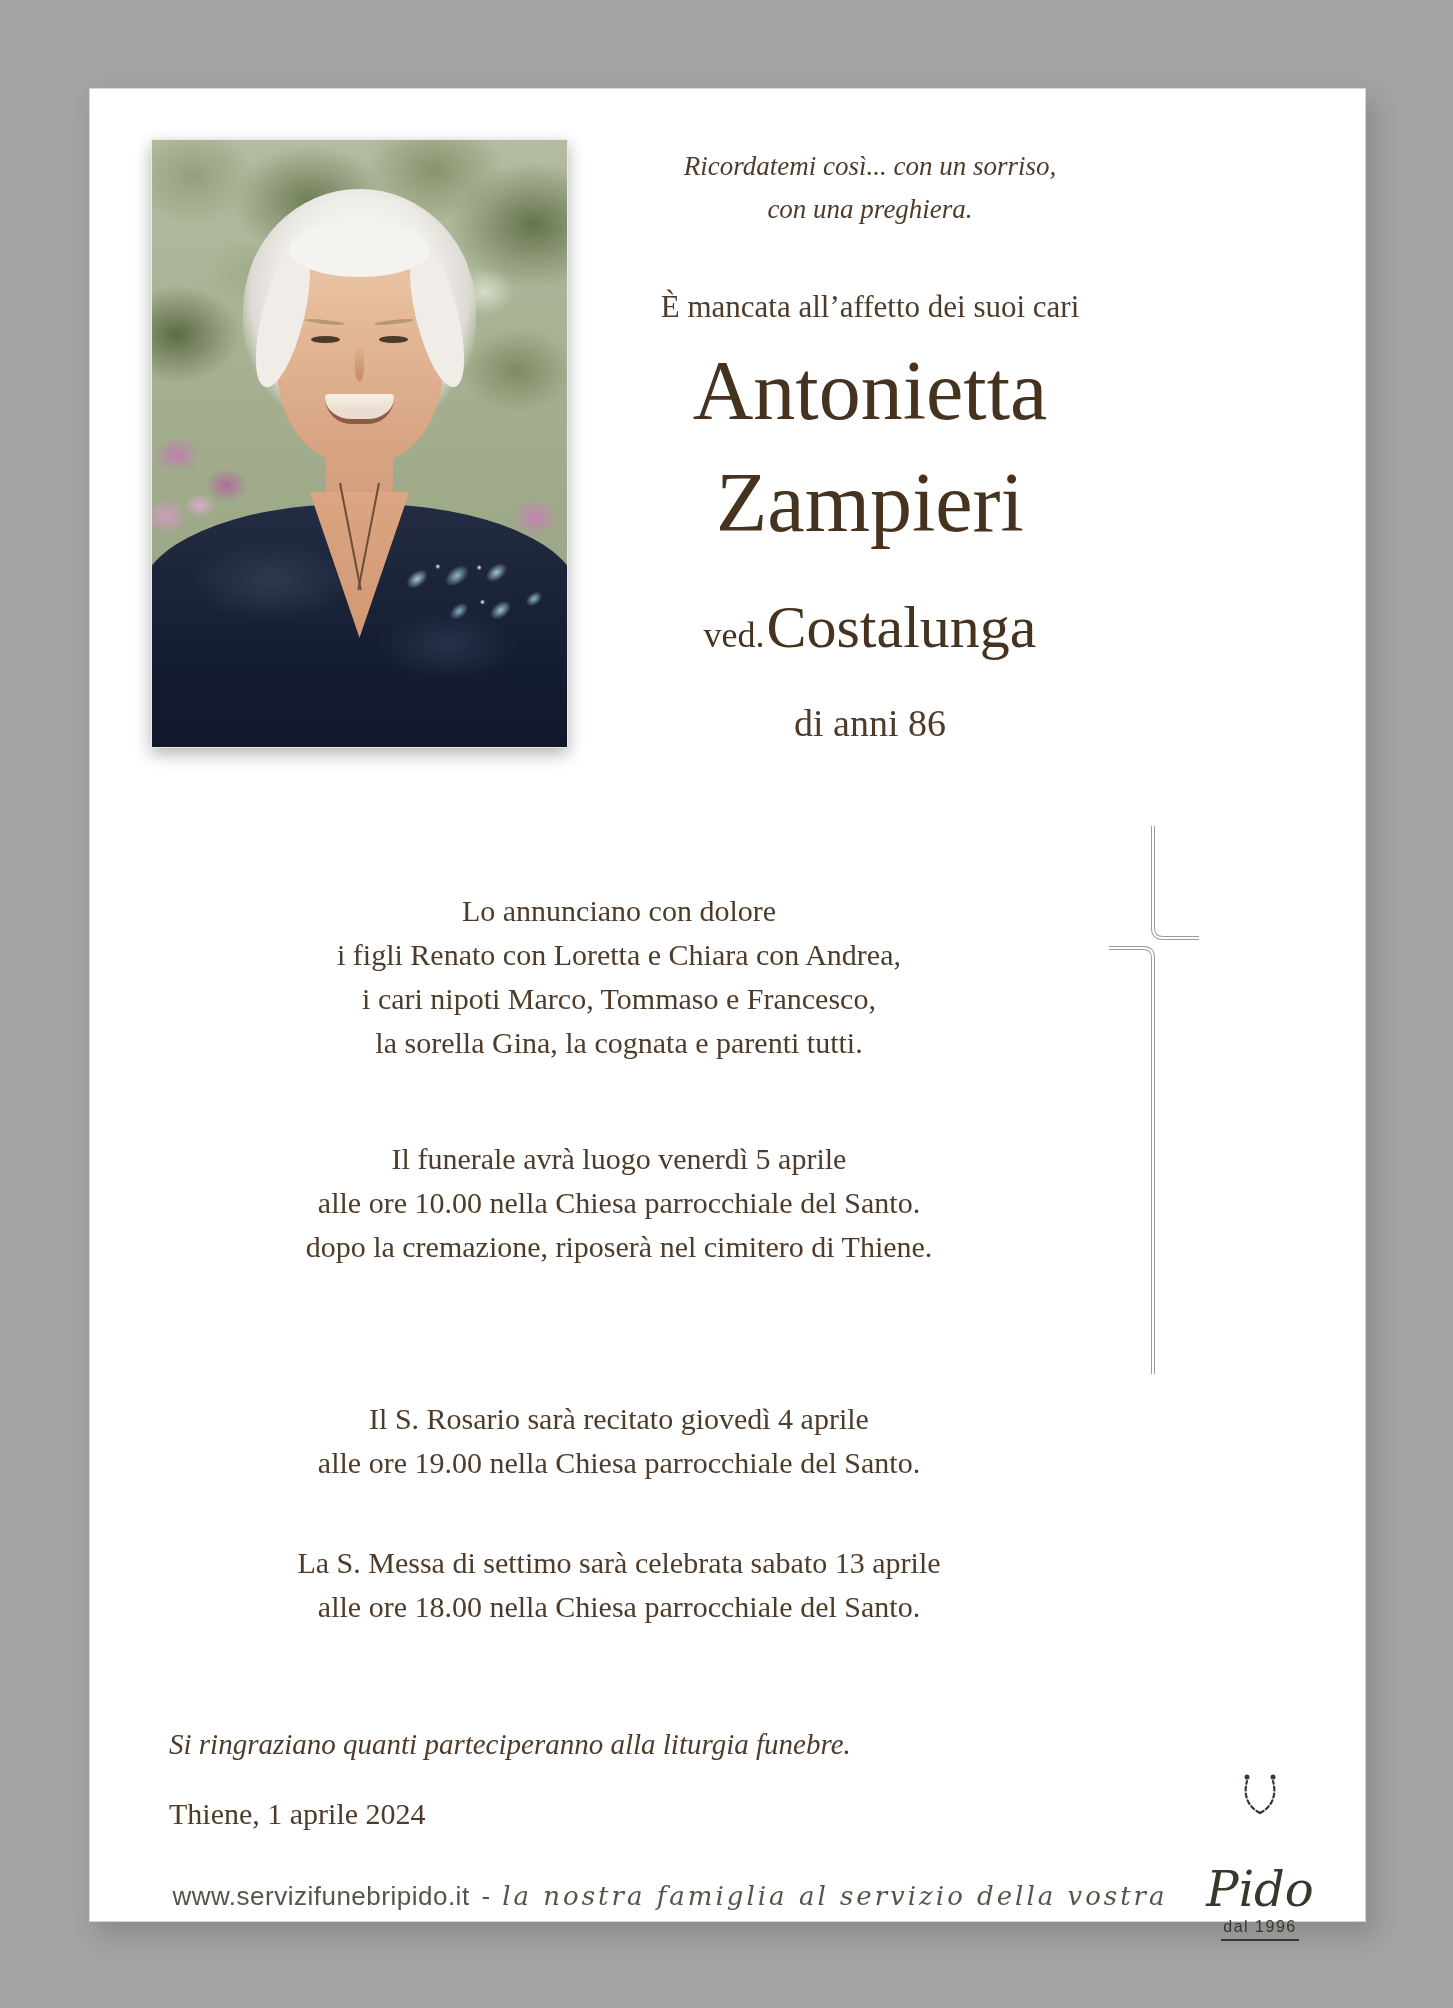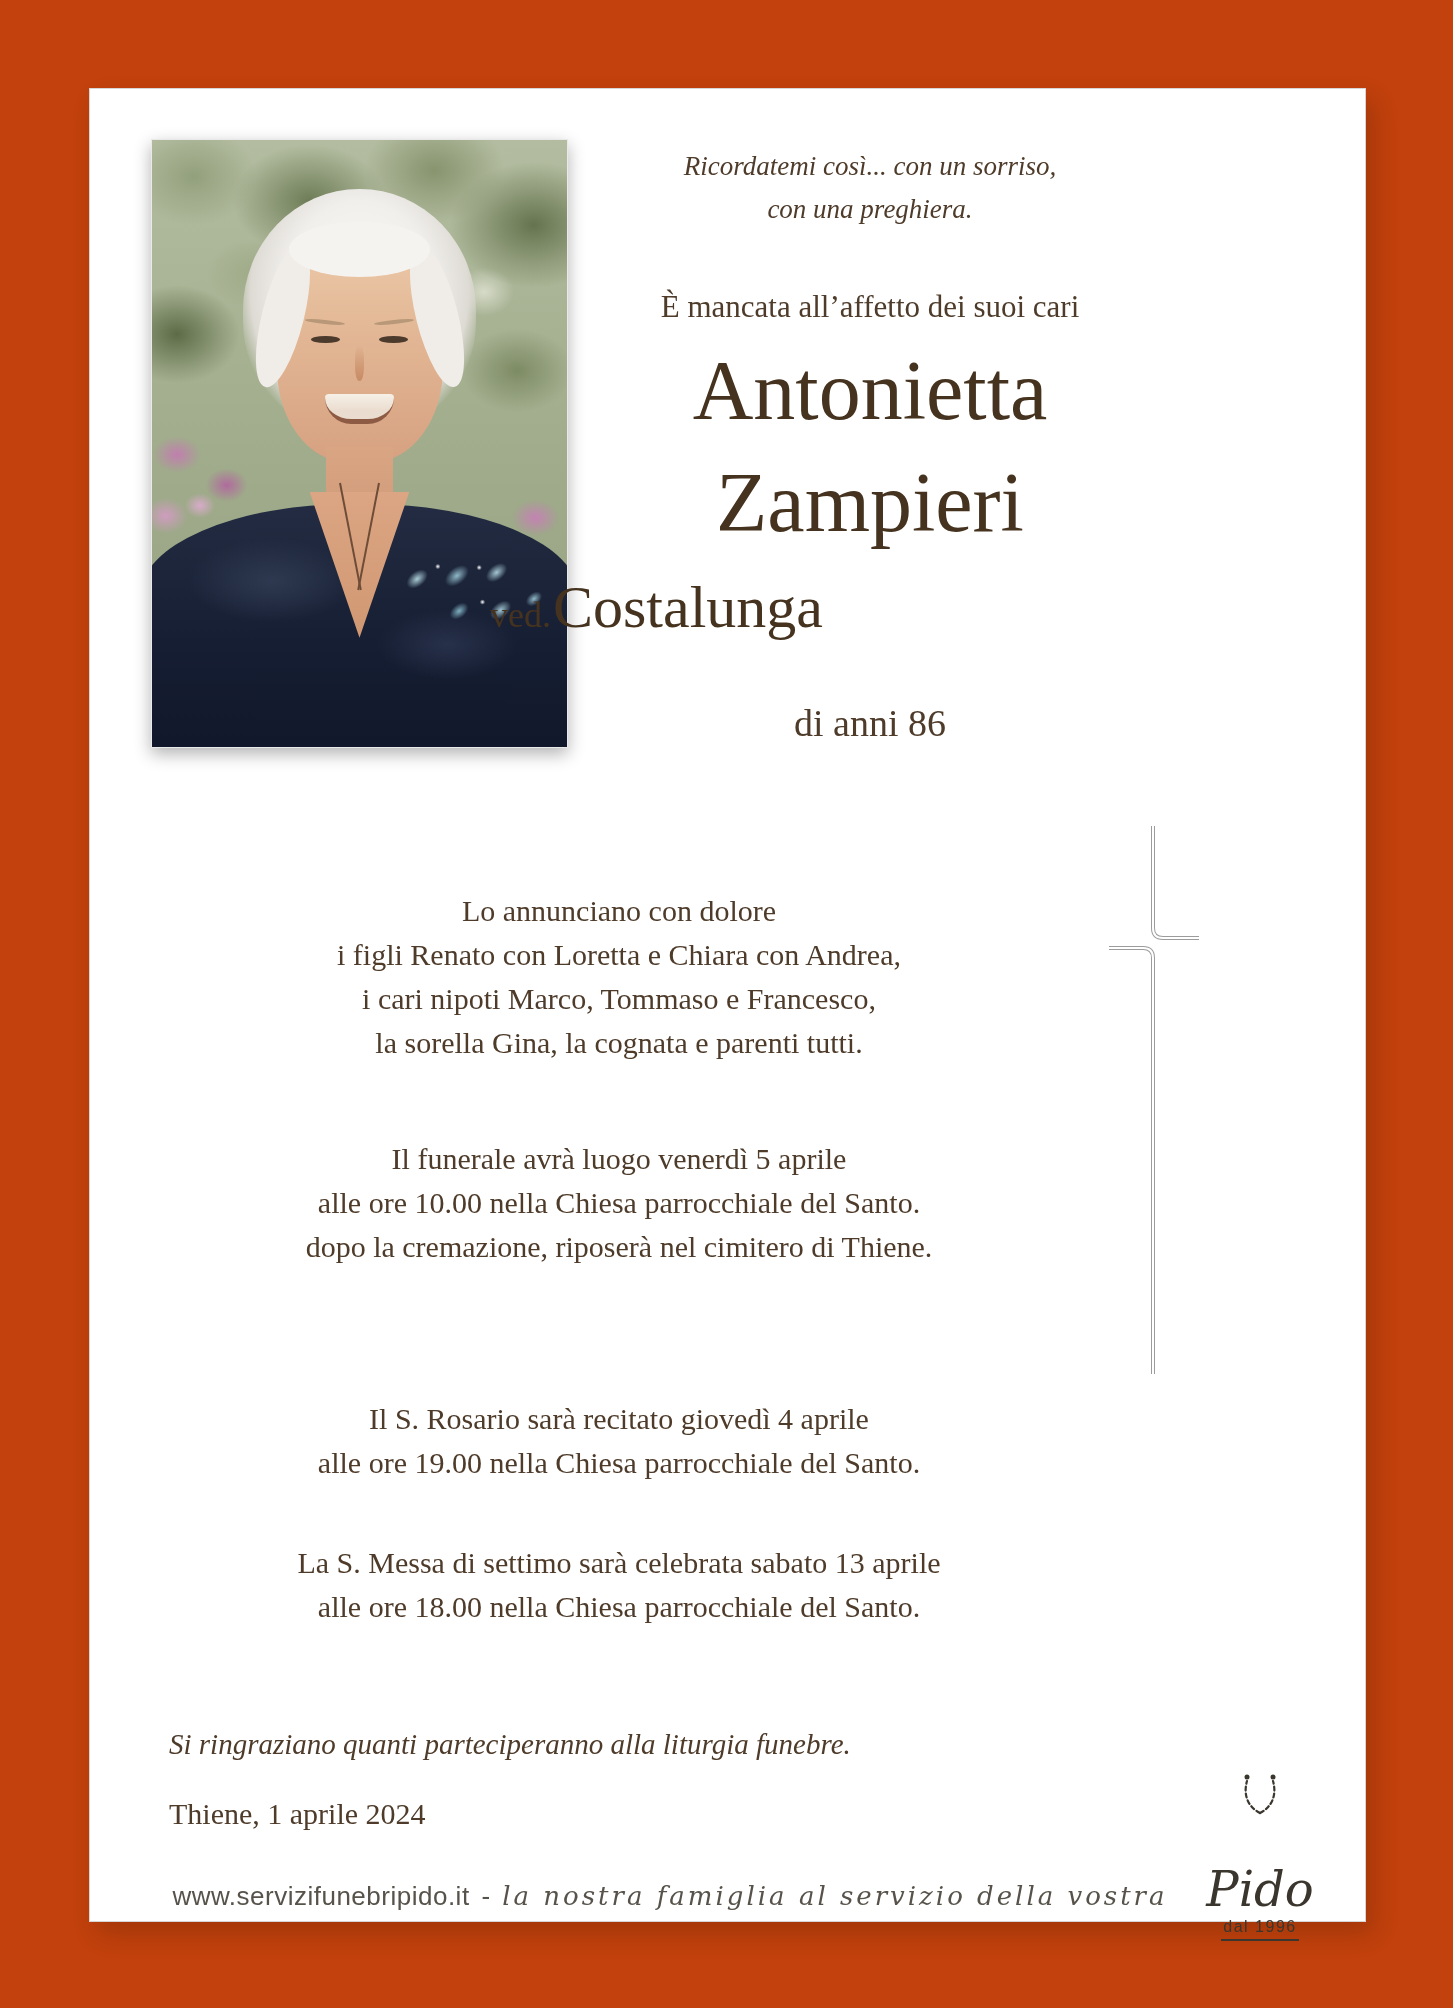--- a/index.html
+++ b/index.html
@@ -1,16 +1,16 @@
 <!DOCTYPE html>
 <html><head>
 <meta charset="utf-8">
 <style>
   html,body{margin:0;padding:0;background:#ffffff;}
-  .page{position:relative;width:1453px;height:2008px;background:#c2410c;overflow:hidden;
+  .page{position:relative;width:1453px;height:2008px;background:#a3a3a3;overflow:hidden;
         font-family:"Liberation Serif","DejaVu Serif",serif;}
   .card{position:absolute;left:89px;top:88px;width:1275px;height:1832px;background:#ffffff;
         border:1px solid #d6d6d6;box-shadow:8px 12px 24px rgba(0,0,0,0.16);}
 
   
   .photo{position:absolute;left:61px;top:50px;width:415px;height:607px;background:#a9b296;
          border:1px solid #e9e9e9;box-shadow:0 6px 16px rgba(0,0,0,0.30);overflow:hidden;}
   .ph-foliage{position:absolute;inset:0;background:
     radial-gradient(90px 70px at 10% 6%,#93a07c 0%,rgba(147,160,124,0) 70%),
     radial-gradient(110px 80px at 38% 10%,#6e7d57 0%,rgba(110,125,87,0) 70%),
@@ -75,21 +75,21 @@
     radial-gradient(3px 3px at 38% 22%,#ffffff 0%,rgba(255,255,255,0) 90%),
     radial-gradient(3px 3px at 62% 40%,#ffffff 0%,rgba(255,255,255,0) 90%),
     radial-gradient(3px 3px at 48% 60%,#ffffff 0%,rgba(255,255,255,0) 90%);}
 
   
   .right-col{position:absolute;left:400px;top:0;width:760px;height:760px;text-align:center;color:#4e3b2a;}
   .quote{position:absolute;top:56px;left:0;right:0;font:italic 27px/43px "Liberation Serif","DejaVu Serif",serif;}
   .intro{position:absolute;top:198px;left:0;right:0;font:31px/40px "Liberation Serif","DejaVu Serif",serif;}
   .name1{position:absolute;top:246px;left:0;right:0;font:84px/112px "Liberation Serif","DejaVu Serif",serif;color:#46331f;}
   .name2{position:absolute;top:358px;left:0;right:0;font:84px/112px "Liberation Serif","DejaVu Serif",serif;color:#46331f;}
-  .vedline{position:absolute;top:484px;left:0;right:0;display:flex;align-items:baseline;gap:2px;color:#46331f;}
+  .vedline{position:absolute;top:504px;left:0;right:0;display:flex;justify-content:center;align-items:baseline;gap:2px;color:#46331f;}
   .ved{font:36px "Liberation Serif","DejaVu Serif",serif;}
   .cost{font:60px "Liberation Serif","DejaVu Serif",serif;}
   .age{position:absolute;top:612px;left:0;right:0;font:38px "Liberation Serif","DejaVu Serif",serif;}
 
   
   .para{position:absolute;left:79px;width:900px;text-align:center;color:#4e3b2a;
         font:30px/44px "Liberation Serif","DejaVu Serif",serif;}
   .p-ann{top:800px;} .p-fun{top:1048px;} .p-ros{top:1308px;} .p-mes{top:1452px;}
   .thanks{position:absolute;left:79px;top:1598px;color:#4e3b2a;
         font:italic 29px/40px "Liberation Serif","DejaVu Serif",serif;margin-top:37px;}

